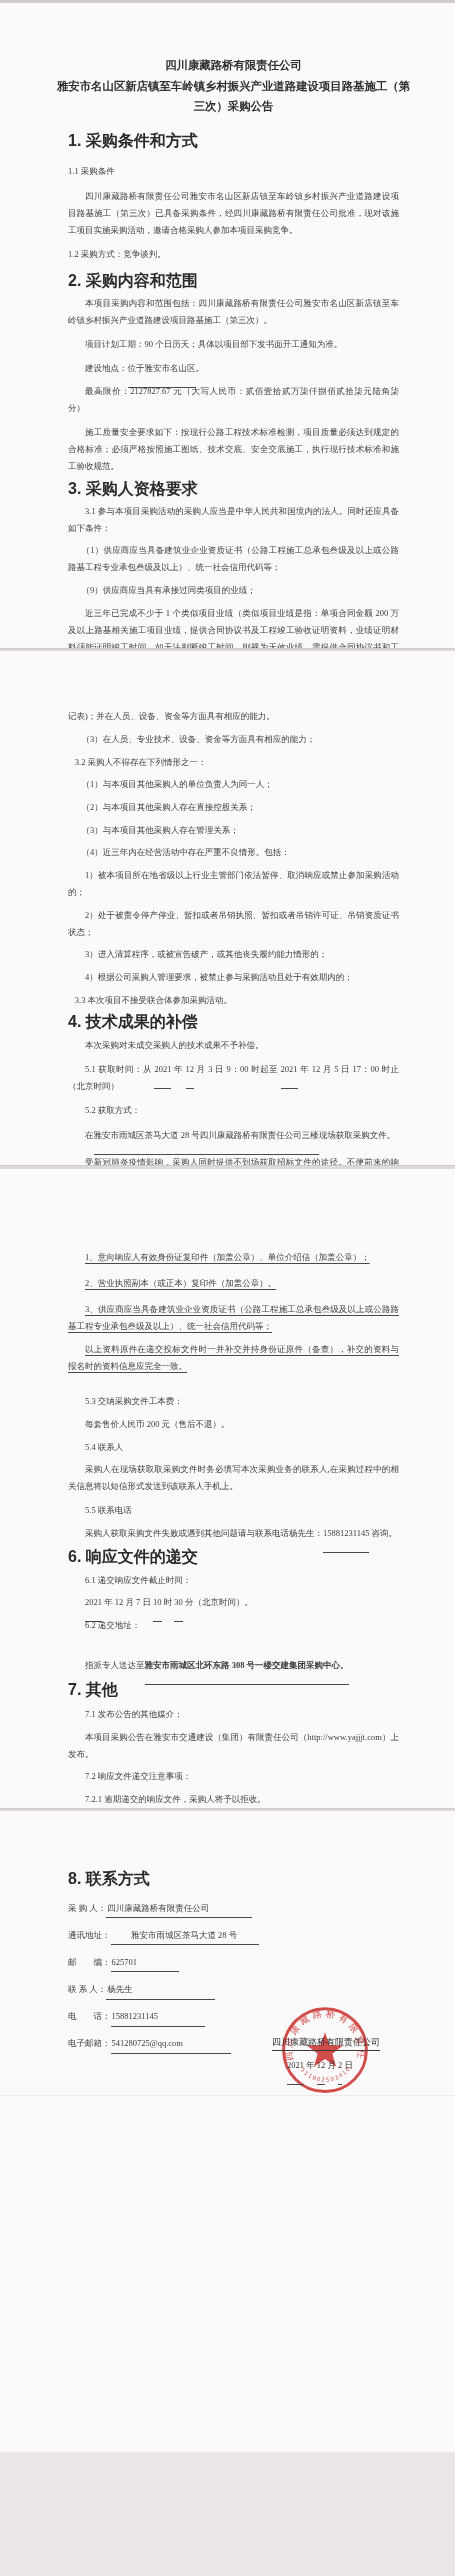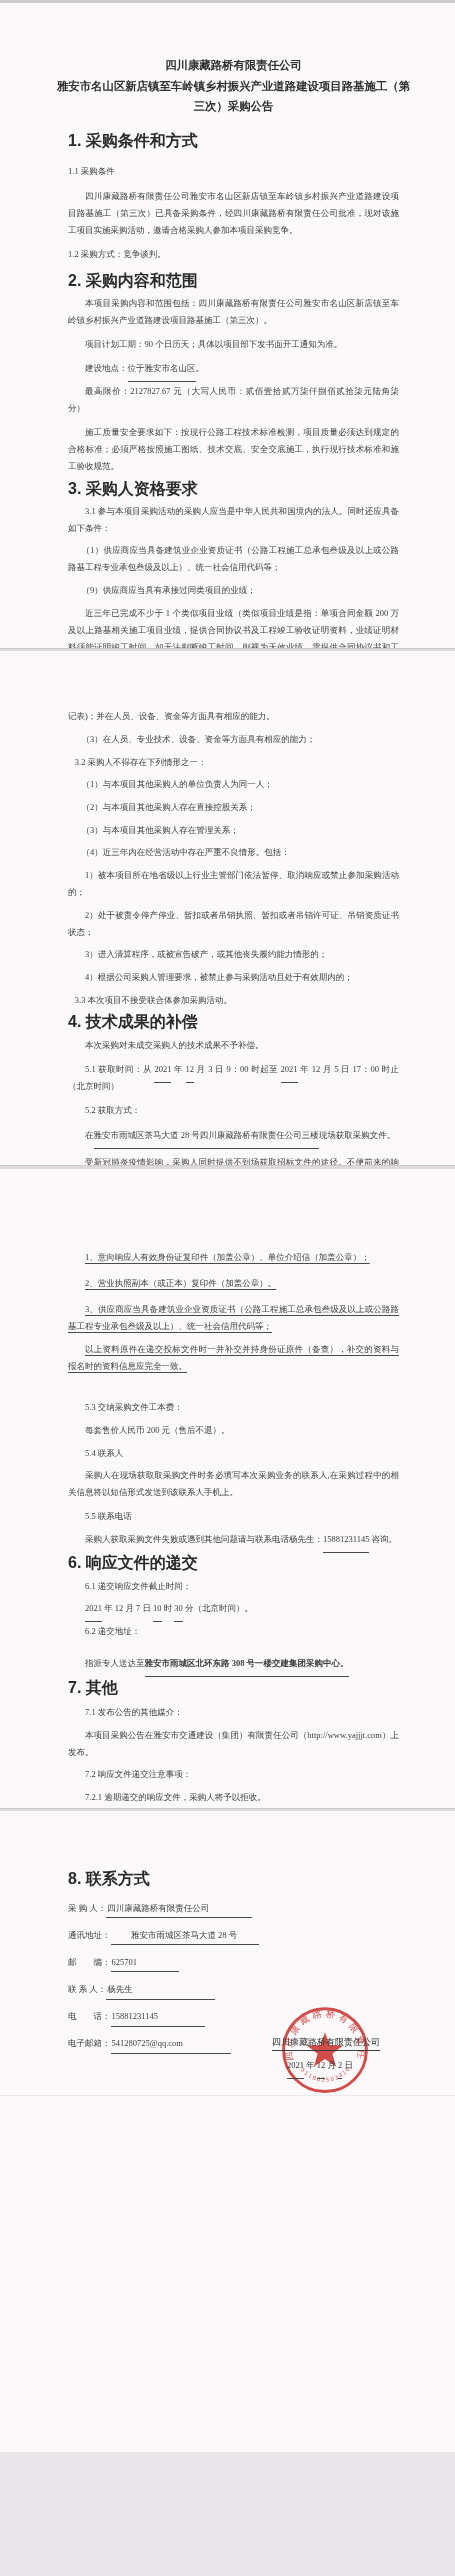--- a/index.html
+++ b/index.html
@@ -41,21 +41,21 @@
     font-weight:bold;font-size:16px;color:#2b2b2b;
     line-height:15px;margin:0;
   }
   .p{
     margin:0;font-size:8.5px;line-height:17px;color:#3d3d3d;
     text-align:justify;
   }
   .ind2{text-indent:2em;}
   .ind16{text-indent:1.6em;}
   .ind08{text-indent:0.8em;}
-  .u{border-bottom:0.6px solid #4a4a4a;padding-bottom:8px;}
+  .u{border-bottom:0.6px solid #4a4a4a;padding-bottom:14px;}
   .ul-block{
     text-decoration:underline;
     text-underline-offset:2.8px;
     text-decoration-thickness:0.6px;
     text-decoration-color:#4a4a4a;
   }
   .wide{line-height:23px;}
   .b{font-weight:bold;}
 
   
@@ -141,32 +141,32 @@
   </div>
 
   <div class="page-gap"></div>
 
   <div class="page" id="page-3">
     <p class="p ind2 ul-block" style="margin-top:80px">1、意向响应人有效身份证复印件（加盖公章）、单位介绍信（加盖公章）；</p>
     <p class="p ind2 ul-block" style="margin-top:9px">2、营业执照副本（或正本）复印件（加盖公章）。</p>
     <p class="p ind2 ul-block" style="margin-top:9px">3、供应商应当具备建筑业企业资质证书（公路工程施工总承包叁级及以上或公路路基工程专业承包叁级及以上）、统一社会信用代码等；</p>
     <p class="p ind2 ul-block" style="margin-top:6.8px">以上资料原件在递交投标文件时一并补交并持身份证原件（备查），补交的资料与报名时的资料信息应完全一致。</p>
 
-    <p class="p ind2" style="margin-top:24px">5.3 交纳采购文件工本费：</p>
+    <p class="p ind2" style="margin-top:18px">5.3 交纳采购文件工本费：</p>
     <p class="p ind2" style="margin-top:5.7px">每套售价人民币 200 元（售后不退）。</p>
     <p class="p ind2" style="margin-top:5.7px">5.4 联系人</p>
     <p class="p ind2" style="margin-top:5.7px">采购人在现场获取取采购文件时务必填写本次采购业务的联系人,在采购过程中的相关信息将以短信形式发送到该联系人手机上。</p>
     <p class="p ind2" style="margin-top:6.8px">5.5 联系电话</p>
     <p class="p ind2" style="margin-top:5.7px"><span>采购人获取采购文件失败或遇到其他问题请与联系电话杨先生：</span><span class="u">15881231145</span><span> 咨询。</span></p>
 
     <p class="hd" style="margin-top:6.8px">6. 响应文件的递交</p>
     <p class="p ind2" style="margin-top:8px">6.1 递交响应文件截止时间：</p>
     <p class="p ind2" style="margin-top:5.7px"><span class="u">2021</span><span> 年 12 月 7 日 </span><span class="u">10</span><span> 时 </span><span class="u">30</span><span> 分（北京时间）。</span></p>
     <p class="p ind2" style="margin-top:5.7px">6.2 递交地址：</p>
-    <p class="p ind2" style="margin-top:15px"><span>指派专人送达至</span><span class="u b">雅安市雨城区北环东路 308 号一楼交建集团采购中心。</span></p>
+    <p class="p ind2" style="margin-top:23px"><span>指派专人送达至</span><span class="u b">雅安市雨城区北环东路 308 号一楼交建集团采购中心。</span></p>
 
     <p class="hd" style="margin-top:8px">7. 其他</p>
     <p class="p ind2" style="margin-top:9px">7.1 发布公告的其他媒介：</p>
     <p class="p ind2" style="margin-top:5.7px">本项目采购公告在雅安市交通建设（集团）有限责任公司（http://www.yajjjt.com）上发布。</p>
     <p class="p ind2" style="margin-top:5.7px">7.2 响应文件递交注意事项：</p>
     <p class="p ind2" style="margin-top:5.7px">7.2.1 逾期递交的响应文件，采购人将予以拒收。</p>
   </div>
 
   <div class="page-gap"></div>
 

